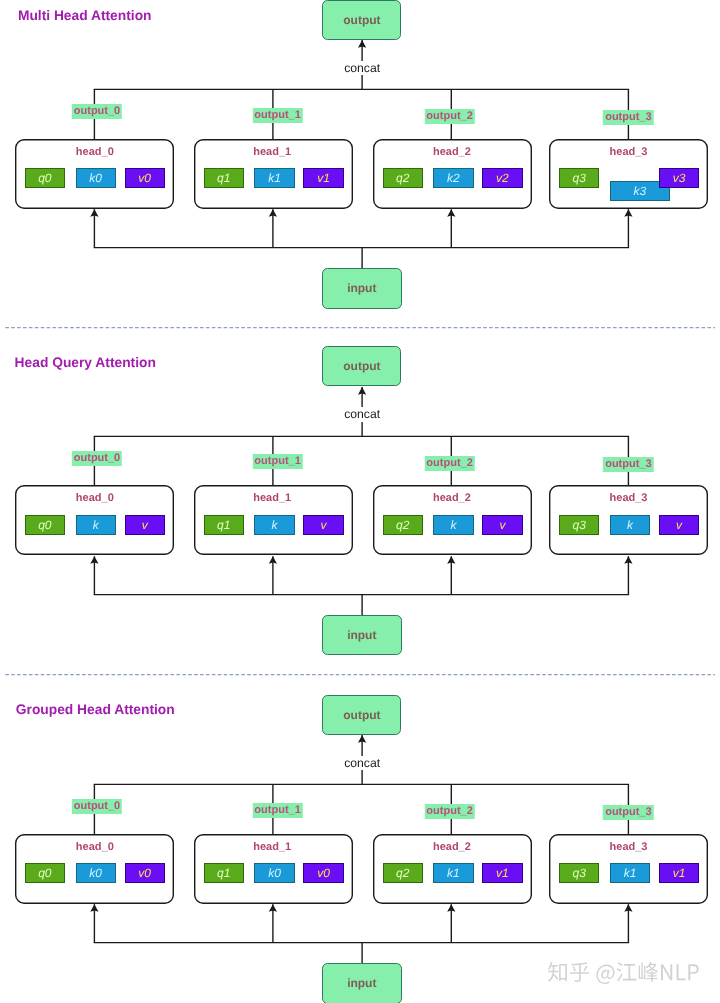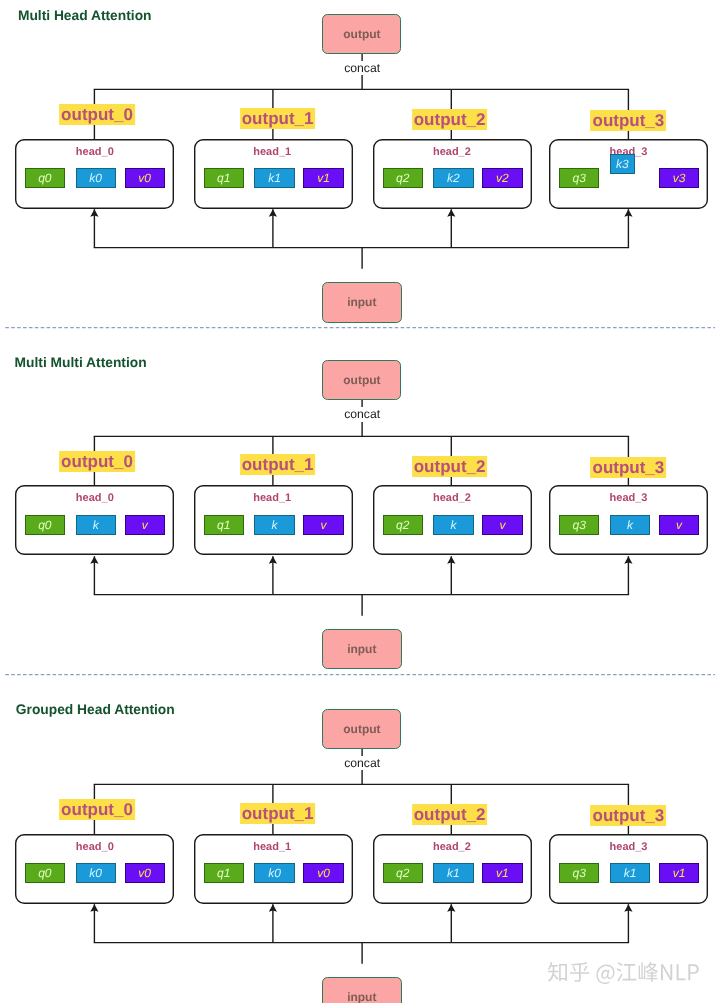--- a/index.html
+++ b/index.html
@@ -2,29 +2,29 @@
 <html><head>
 <meta charset="utf-8">
 <title>Attention Mechanism Variants</title>
 <style>
   html,body{margin:0;padding:0;background:#fff;}
   body{width:720px;height:1003px;position:relative;overflow:hidden;
        font-family:"Liberation Sans", sans-serif;
        -webkit-font-smoothing:antialiased;text-rendering:geometricPrecision;}
   .section{position:absolute;left:0;top:0;width:720px;height:347px;}
   .wiring{position:absolute;left:0;top:0;display:block;}
-  .title{position:absolute;font-weight:bold;font-size:13.8px;color:#14532d;white-space:nowrap;line-height:1;}
-  .gbox{position:absolute;border:1.15px solid #2e7a5a;border-radius:5.5px;background:#fca5a5;box-sizing:border-box;margin-top:14px;}
+  .title{position:absolute;font-weight:bold;font-size:13.8px;color:#a21caf;white-space:nowrap;line-height:1;}
+  .gbox{position:absolute;border:1.15px solid #2e7a5a;border-radius:5.5px;background:#86efac;box-sizing:border-box;}
   .gbox span{position:absolute;left:0;top:0;width:100%;height:100%;display:flex;
              align-items:center;justify-content:center;font-weight:bold;font-size:12px;color:#7d5d55;}
   .head{position:absolute;display:block;}
   .headlabel{position:absolute;font-weight:bold;font-size:11px;color:#b0456f;white-space:nowrap;
              transform:translateX(-50%);line-height:1;}
-  .outlabel{position:absolute;font-weight:bold;font-size:17px;color:#b9507c;white-space:nowrap;
-            transform:translateX(-50%);line-height:1;background:#fde047;padding:2px 2px;}
+  .outlabel{position:absolute;font-weight:bold;font-size:11px;color:#b9507c;white-space:nowrap;
+            transform:translateX(-50%);line-height:1;background:#86efac;padding:2px 2px;}
   .qkv{position:absolute;box-sizing:border-box;display:flex;align-items:center;justify-content:center;
        font-size:12px;line-height:1;font-style:italic;}
   .qbox{background:#5aab1c;border:1px solid #2d6a0a;color:#e2ffc0;}
   .kbox{background:#1a9ad8;border:1px solid #136880;color:#d4f5ff;}
   .vbox{background:#6a0ff5;border:1px solid #33008c;color:#fde047;}
   .concat{position:absolute;font-size:12.2px;color:#1a1a1a;white-space:nowrap;
           transform:translateX(-50%);line-height:1;background:#fff;padding:1px 3px;}
   .divider{position:absolute;left:0;display:block;}
   .watermark{position:absolute;left:548.3px;top:962.4px;display:block;overflow:visible;}
 </style>
@@ -82,21 +82,21 @@
   <div class="headlabel" style="left:451.9px;top:146.5px">head_2</div>
   <div class="qkv qbox" style="left:382.5px;top:168.3px;width:40.3px;height:20.2px">q2</div>
   <div class="qkv kbox" style="left:433.3px;top:168.3px;width:40.3px;height:20.2px">k2</div>
   <div class="qkv vbox" style="left:482.3px;top:168.3px;width:40.3px;height:20.2px">v2</div>
   <div class="outlabel" style="left:628.4px;top:110px">output_3</div>
   <svg class="head" width="159" height="70" viewBox="0 0 159 70" style="left:549.4px;top:138.6px">
       <rect x="0.7" y="0.7" width="157.6" height="68.6" rx="8.4" ry="8.4" fill="#ffffff" stroke="#1a1a1a" stroke-width="1.4"></rect>
     </svg>
   <div class="headlabel" style="left:628.5px;top:146.5px">head_3</div>
   <div class="qkv qbox" style="left:559.1px;top:168.3px;width:40.3px;height:20.2px">q3</div>
-  <div class="qkv kbox" style="left:609.9px;top:154px;width:25px;height:20.2px">k3</div>
+  <div class="qkv kbox" style="left:609.9px;top:181px;width:60px;height:20.2px">k3</div>
   <div class="qkv vbox" style="left:658.9px;top:168.3px;width:40.3px;height:20px">v3</div>
 </div>
 <div class="section" style="top:346.7px">
   <svg class="wiring" width="720" height="347" viewBox="0 0 720 347">
     <line x1="362.1" y1="40.1" x2="362.1" y2="89.4" stroke="#1a1a1a" stroke-width="1.4"></line>
     <path d="M362.1 40.1 L366.2 47.7 L362.1 46.48 L358 47.7 Z" fill="#1a1a1a"></path>
     <line x1="93.7" y1="89.4" x2="629.1" y2="89.4" stroke="#1a1a1a" stroke-width="1.4"></line>
     <line x1="93.7" y1="247.6" x2="629.1" y2="247.6" stroke="#1a1a1a" stroke-width="1.4"></line>
     <line x1="362.1" y1="247.6" x2="362.1" y2="268.8" stroke="#1a1a1a" stroke-width="1.4"></line>
     <line x1="94.4" y1="89.4" x2="94.4" y2="139.3" stroke="#1a1a1a" stroke-width="1.4"></line>
@@ -105,21 +105,21 @@
     <line x1="272.9" y1="89.4" x2="272.9" y2="139.3" stroke="#1a1a1a" stroke-width="1.4"></line>
     <line x1="272.9" y1="209.2" x2="272.9" y2="247.6" stroke="#1a1a1a" stroke-width="1.4"></line>
     <path d="M272.9 209.2 L277 216.8 L272.9 215.58 L268.8 216.8 Z" fill="#1a1a1a"></path>
     <line x1="451.3" y1="89.4" x2="451.3" y2="139.3" stroke="#1a1a1a" stroke-width="1.4"></line>
     <line x1="451.3" y1="209.2" x2="451.3" y2="247.6" stroke="#1a1a1a" stroke-width="1.4"></line>
     <path d="M451.3 209.2 L455.4 216.8 L451.3 215.58 L447.2 216.8 Z" fill="#1a1a1a"></path>
     <line x1="628.4" y1="89.4" x2="628.4" y2="139.3" stroke="#1a1a1a" stroke-width="1.4"></line>
     <line x1="628.4" y1="209.2" x2="628.4" y2="247.6" stroke="#1a1a1a" stroke-width="1.4"></line>
     <path d="M628.4 209.2 L632.5 216.8 L628.4 215.58 L624.3 216.8 Z" fill="#1a1a1a"></path>
   </svg>
-  <div class="title" style="left:14.6px;top:8.9px">Multi Multi Attention</div>
+  <div class="title" style="left:14.6px;top:8.9px">Head Query Attention</div>
   <div class="gbox" style="left:322.3px;top:-0.3px;width:79.2px;height:40px">
       <span>output</span>
     </div>
   <div class="concat" style="left:362.1px;top:60.8px">concat</div>
   <div class="gbox" style="left:321.9px;top:268.2px;width:79.8px;height:40.6px">
       <span>input</span>
     </div>
   <div class="outlabel" style="left:97px;top:104.2px">output_0</div>
   <svg class="head" width="159" height="70" viewBox="0 0 159 70" style="left:15px;top:138.6px">
       <rect x="0.7" y="0.7" width="157.6" height="68.6" rx="8.4" ry="8.4" fill="#ffffff" stroke="#1a1a1a" stroke-width="1.4"></rect>

